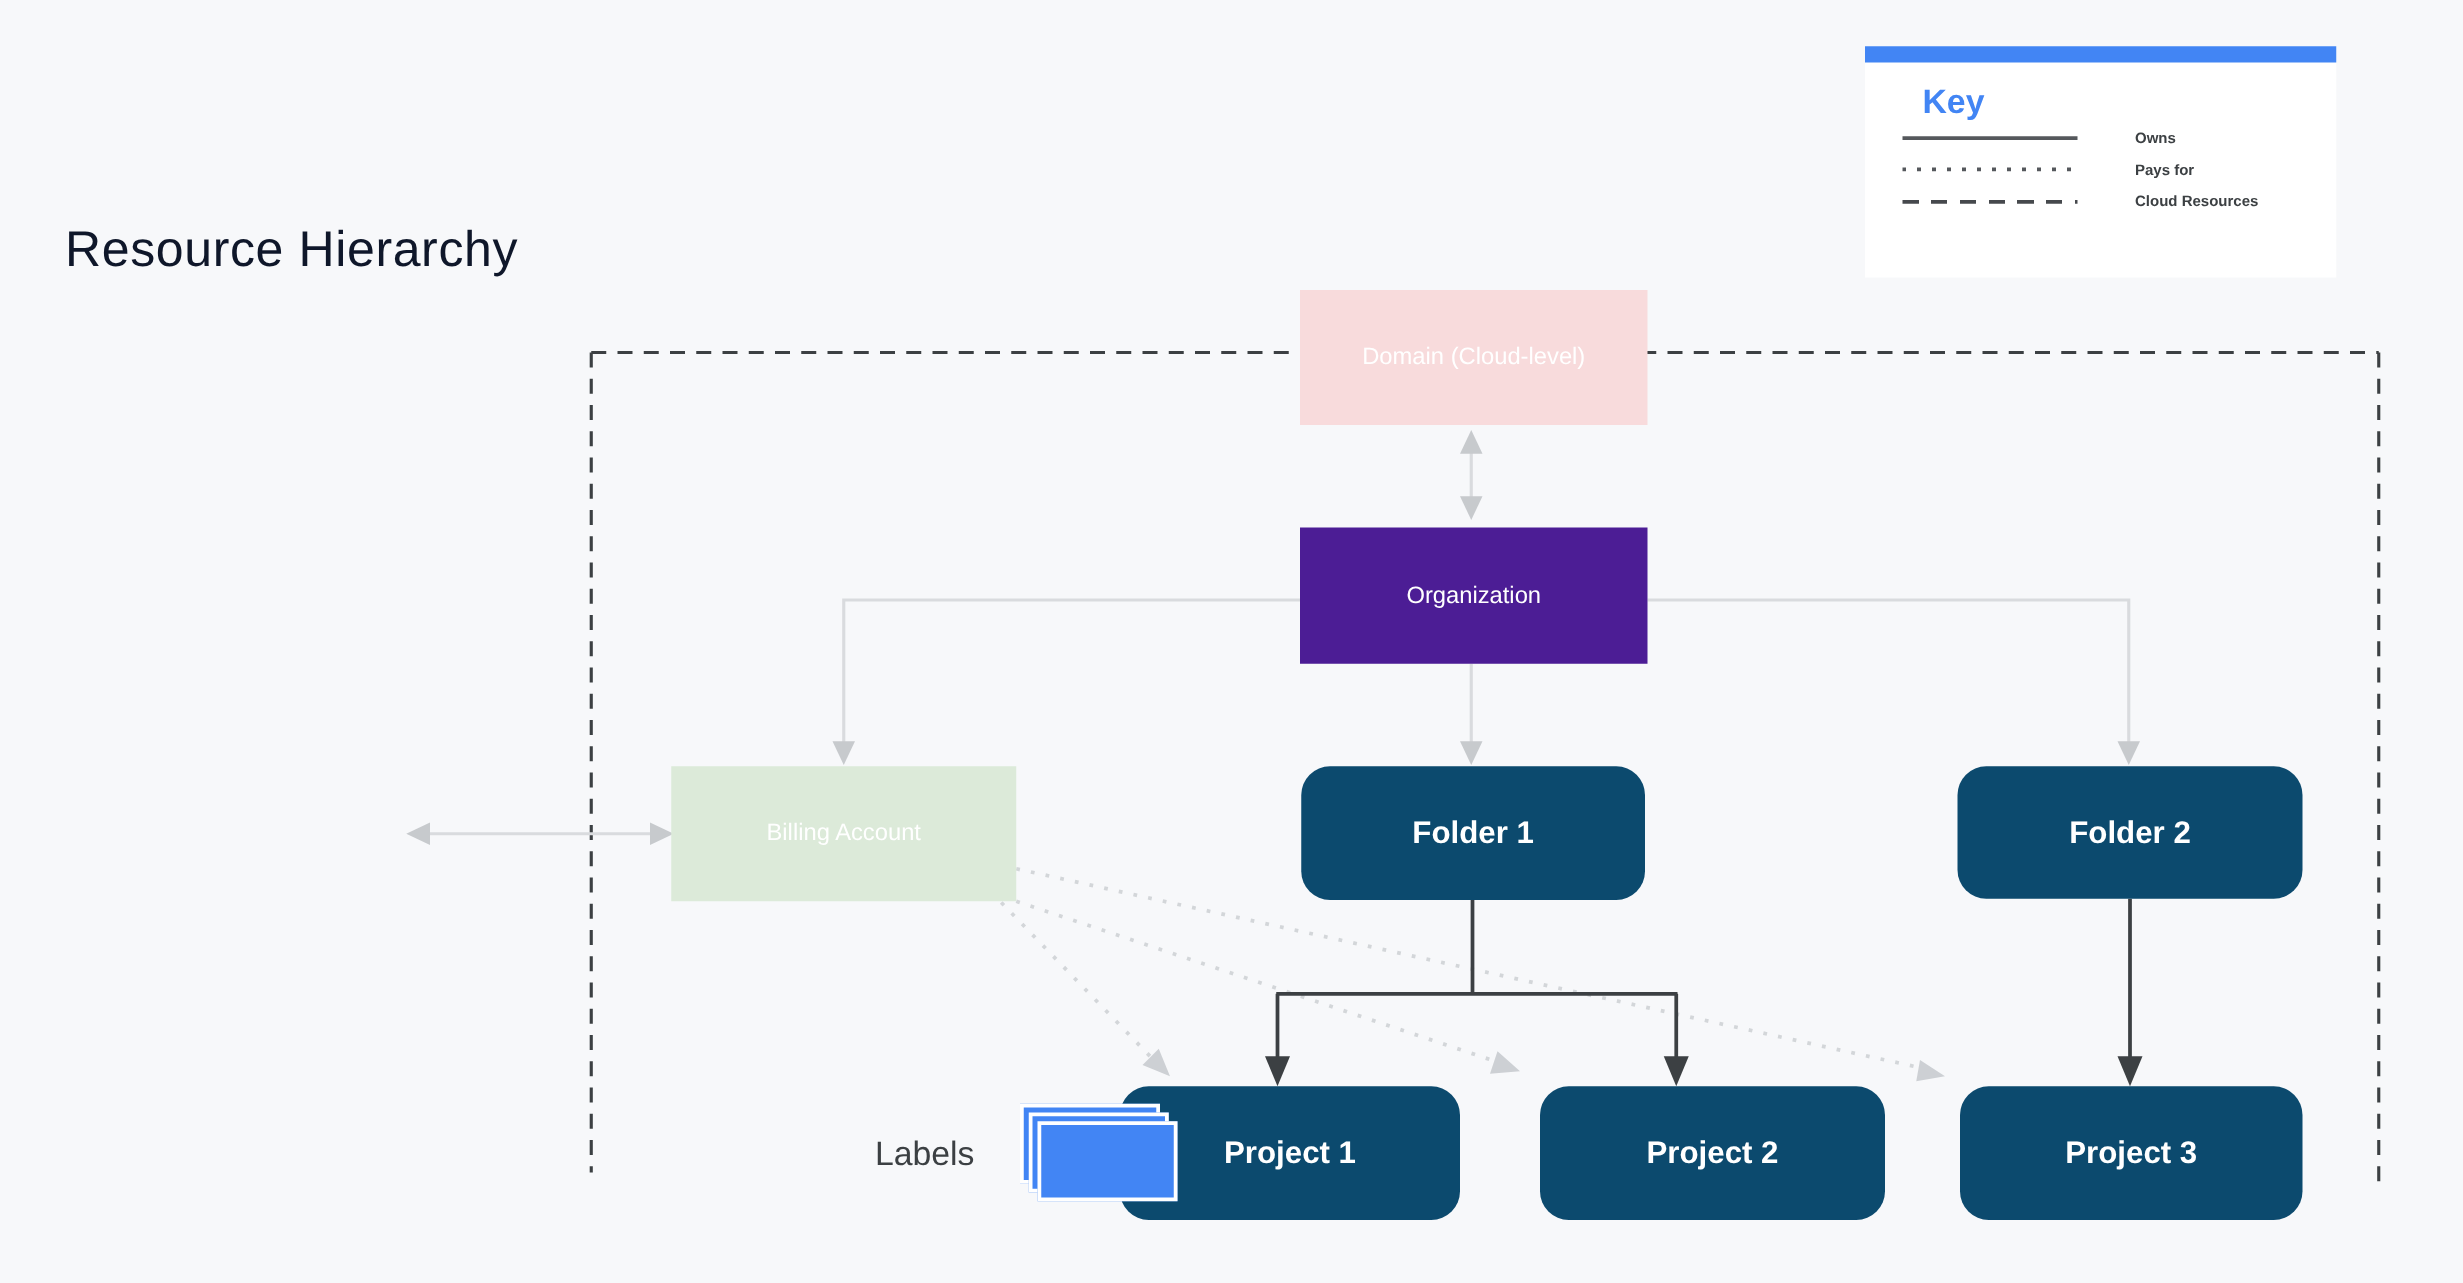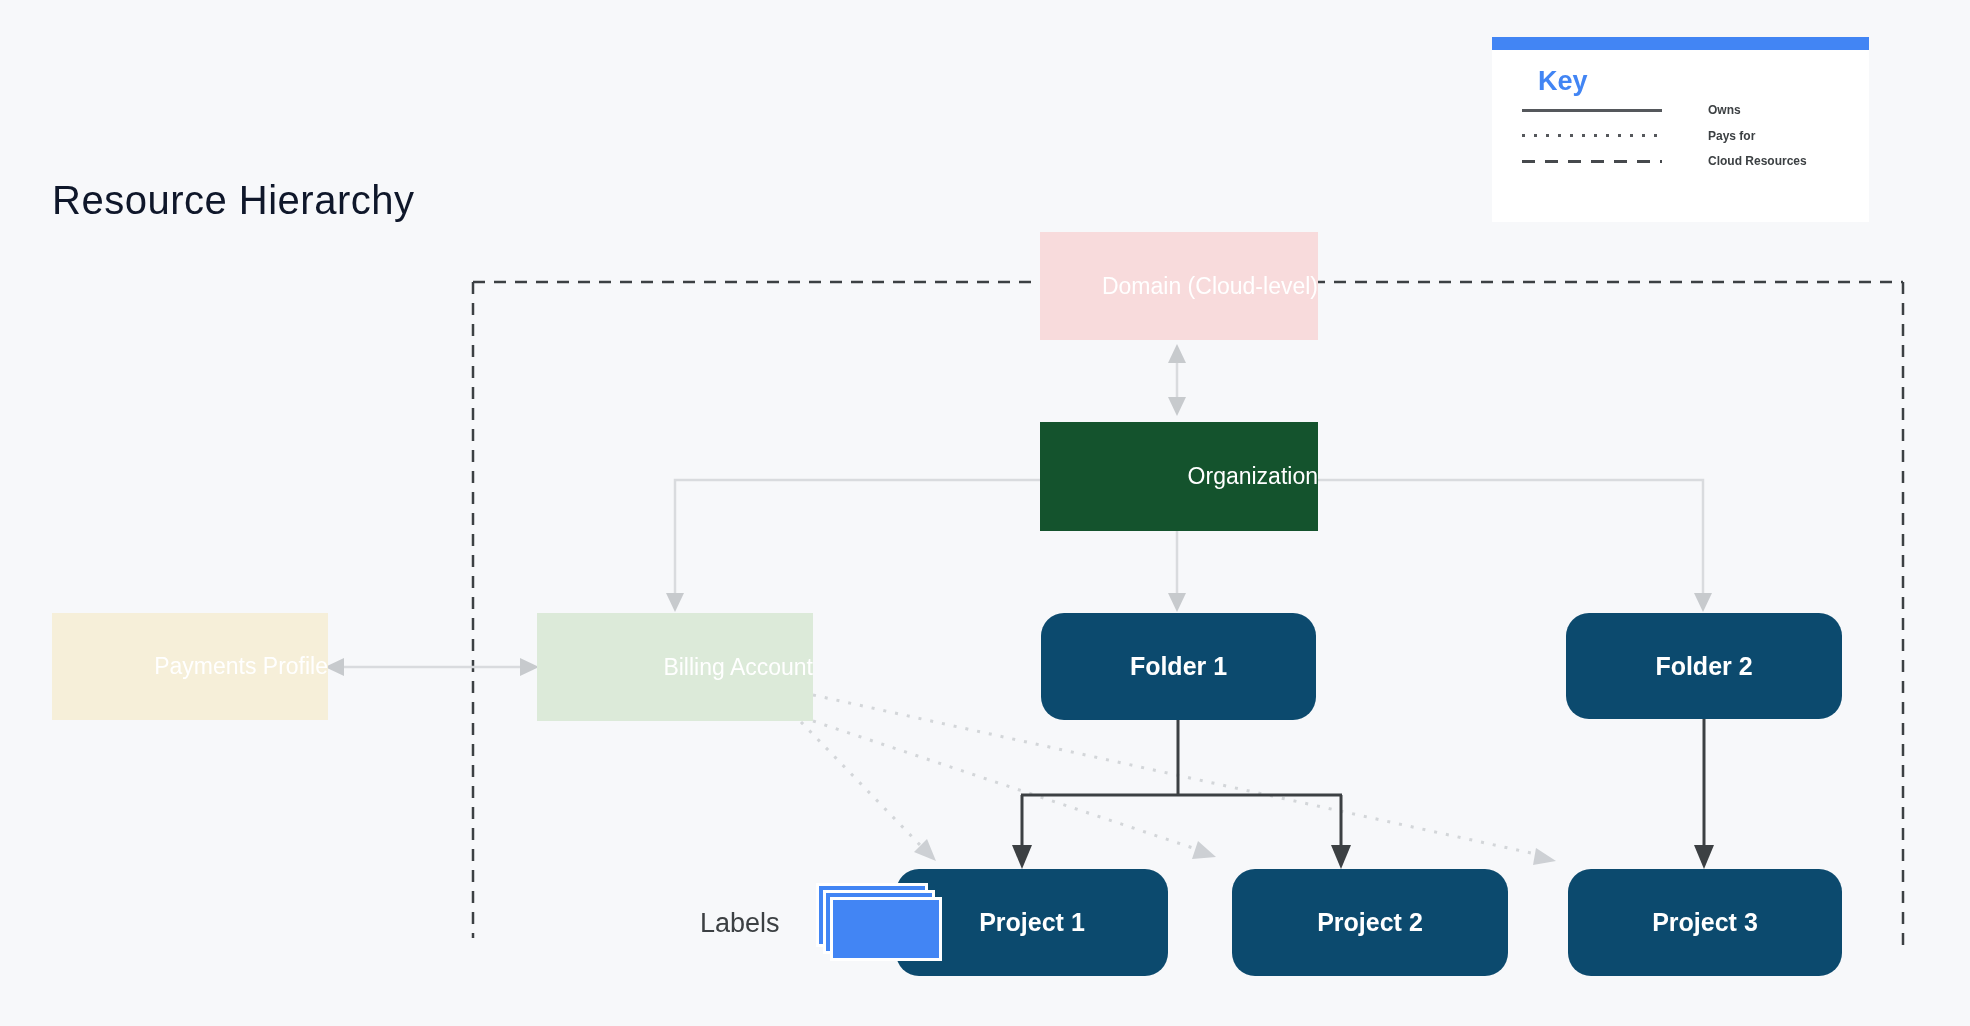--- a/index.html
+++ b/index.html
@@ -12,24 +12,24 @@
     position:absolute;left:52px;top:178px;font-size:40px;font-weight:400;
     color:#0f172a;letter-spacing:0.5px;
   }
   
   svg.connectors{position:absolute;left:0;top:0;z-index:1;}
   
   .node{
     position:absolute;display:flex;align-items:center;justify-content:center;
     z-index:2;color:#ffffff;text-align:center;
   }
-  .node.pastel{font-size:23px;font-weight:400;justify-content:flex-end;}
+  .node.pastel{font-size:19px;font-weight:400;}
   .node.blue{font-size:25px;font-weight:700;background:#0c4a6e;border-radius:23px;}
   .n-domain      {left:1040px;top:232px;width:278px;height:108px;background:#f8dbdc;}
-  .n-organization{left:1040px;top:422px;width:278px;height:109px;background:#14532d;}
+  .n-organization{left:1040px;top:422px;width:278px;height:109px;background:#4c1d95;}
   .n-payments    {left:52px;  top:613px;width:276px;height:107px;background:#f6efd9;}
   .n-billing     {left:537px; top:613px;width:276px;height:108px;background:#dcead9;}
   .n-folder1     {left:1041px;top:613px;width:275px;height:107px;}
   .n-folder2     {left:1566px;top:613px;width:276px;height:106px;}
   .n-project1    {left:896px; top:869px;width:272px;height:107px;}
   .n-project2    {left:1232px;top:869px;width:276px;height:107px;}
   .n-project3    {left:1568px;top:869px;width:274px;height:107px;}
   
   .labels-caption{
     position:absolute;left:700px;top:908px;z-index:3;
@@ -119,23 +119,20 @@
       <polygon points="1704,869 1694,845 1714,845"></polygon>
     </g>
   </svg>
 
   <div class="node pastel n-domain">
     <span>Domain (Cloud-level)</span>
   </div>
   <div class="node pastel n-organization">
     <span>Organization</span>
   </div>
-  <div class="node pastel n-payments">
-    <span>Payments Profile</span>
-  </div>
   <div class="node pastel n-billing">
     <span>Billing Account</span>
   </div>
   <div class="node blue n-folder1">
     <span>Folder 1</span>
   </div>
   <div class="node blue n-folder2">
     <span>Folder 2</span>
   </div>
   <div class="node blue n-project1">

